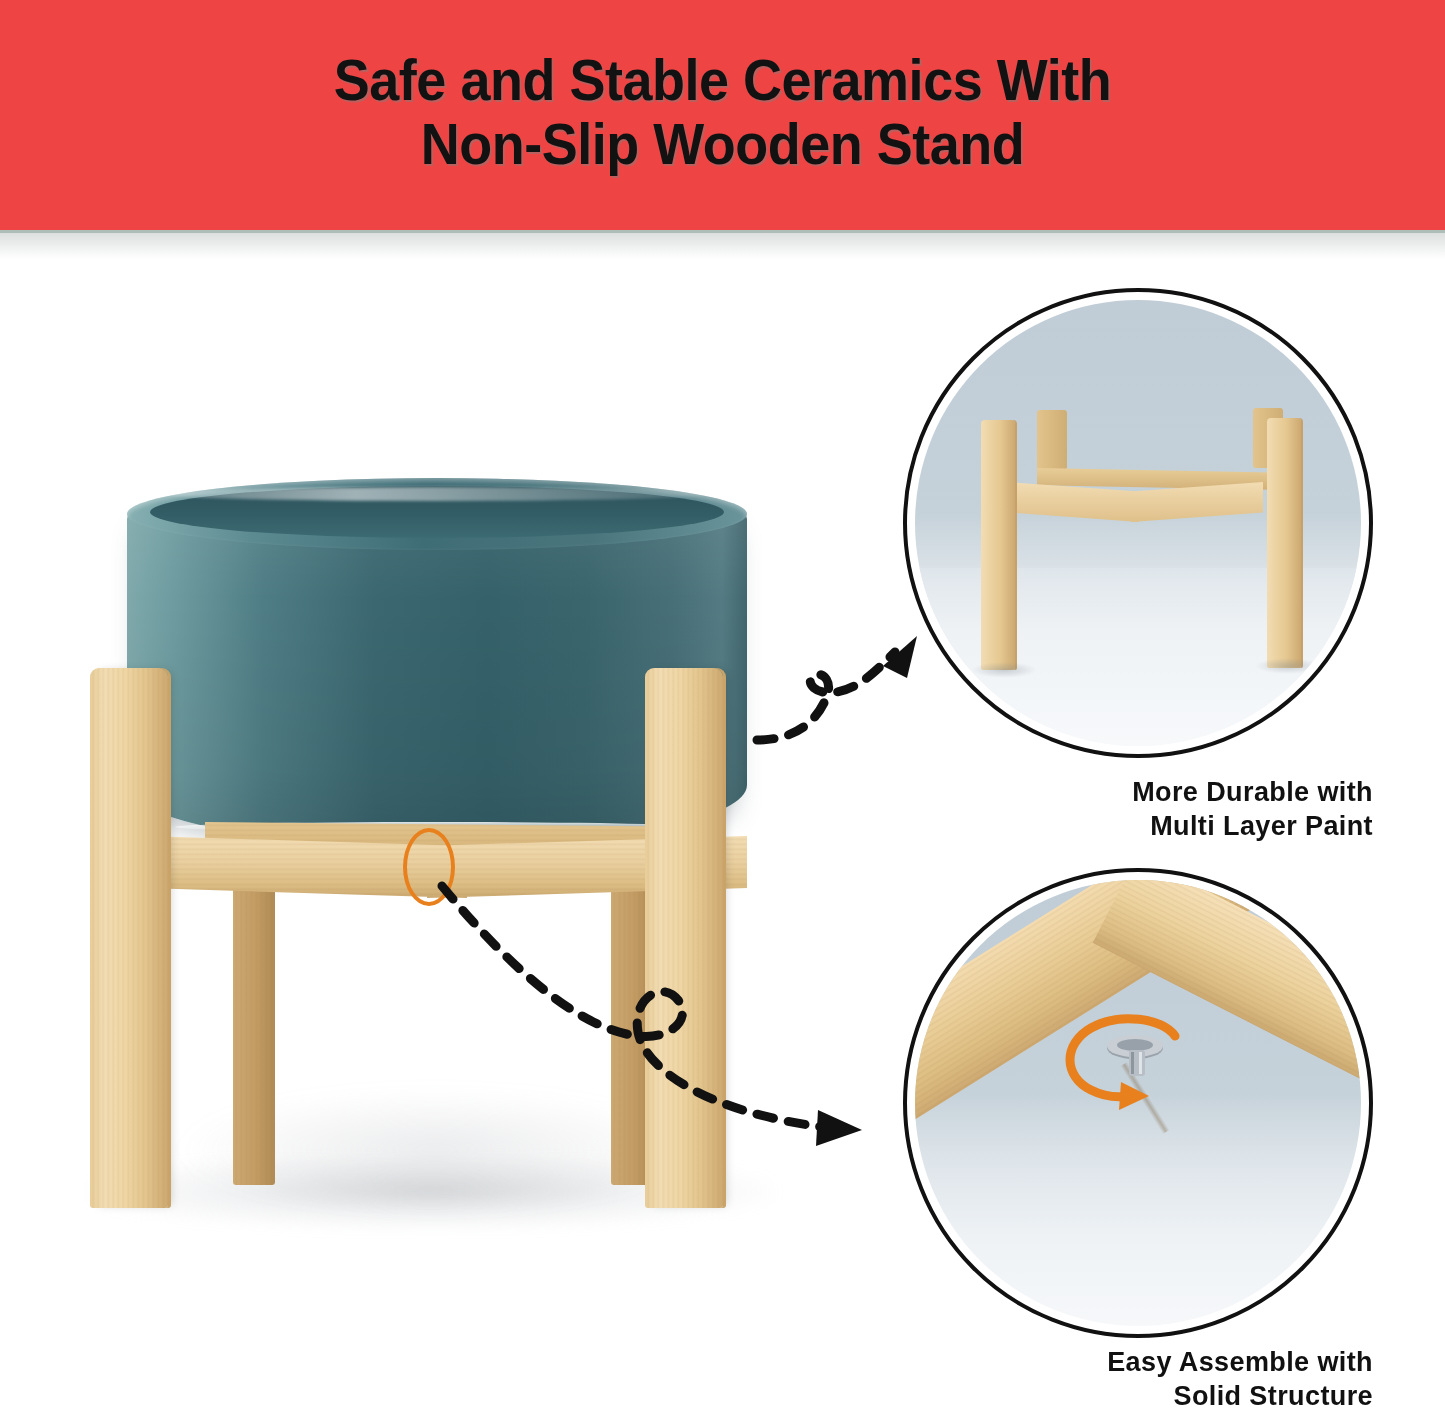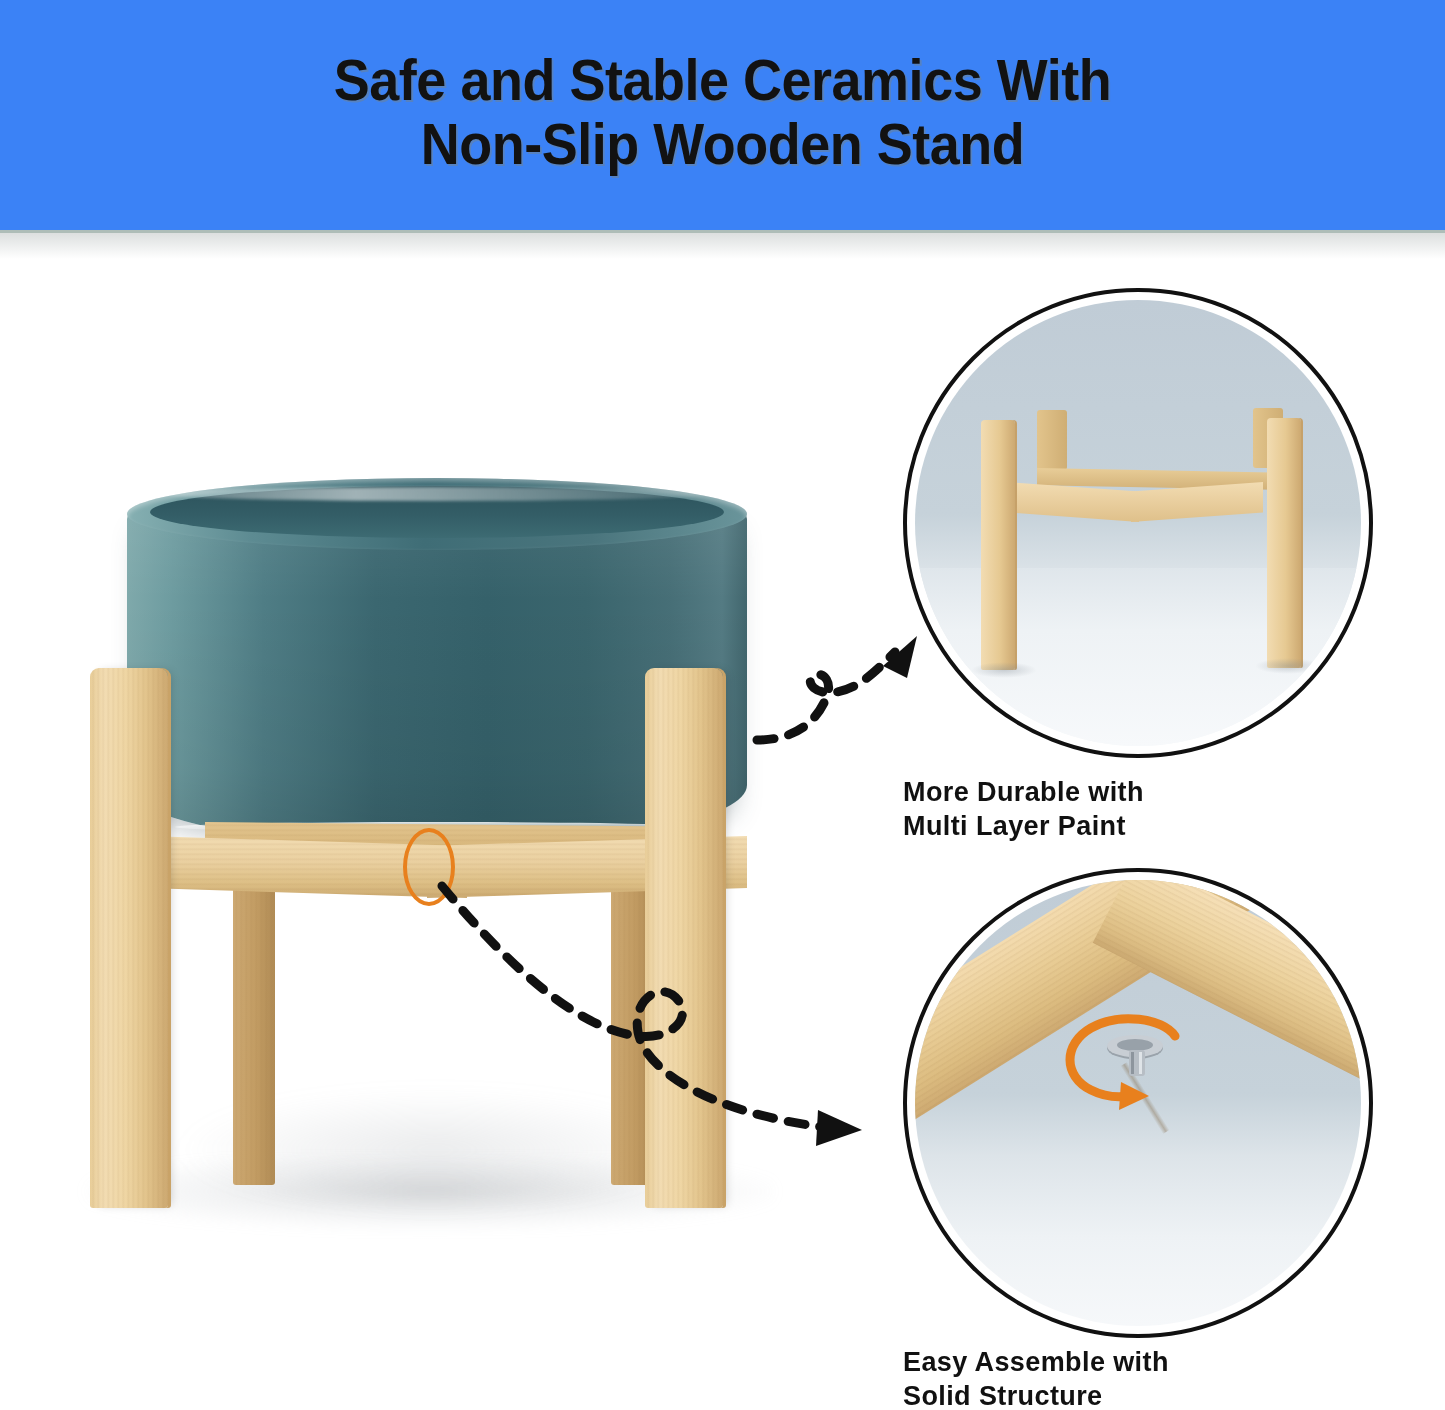--- a/index.html
+++ b/index.html
@@ -18,21 +18,21 @@
     overflow: hidden;
   }
 
   
   .header-band {
     position: absolute;
     left: 0;
     top: 0;
     width: 1445px;
     height: 233px;
-    background: #3b82f6;
+    background: #ef4444;
     border-bottom: 3px solid #aebdb8;
     box-sizing: border-box;
   }
   .header-title {
     position: absolute;
     left: 0;
     top: 48px;
     width: 1445px;
     text-align: center;
     color: #121212;
@@ -215,21 +215,21 @@
     position: absolute;
     left: 8px; top: 8px;
     width: calc(100% - 16px);
     height: calc(100% - 16px);
     border-radius: 50%;
     overflow: hidden;
     background: linear-gradient(to bottom, #c0ccd6 0%, #c6d2da 48%, #dde4e9 62%, #eef2f5 80%, #f6f8fa 100%);
   }
   .inset-caption {
     position: absolute;
-    text-align: left;
+    text-align: right;
     color: #111111;
     font-family: "Liberation Sans", sans-serif;
     font-weight: bold;
     font-size: 27px;
     line-height: 34px;
     letter-spacing: 0.4px;
     white-space: pre-line;
   }
   .i1-rail { position: absolute; }
 

